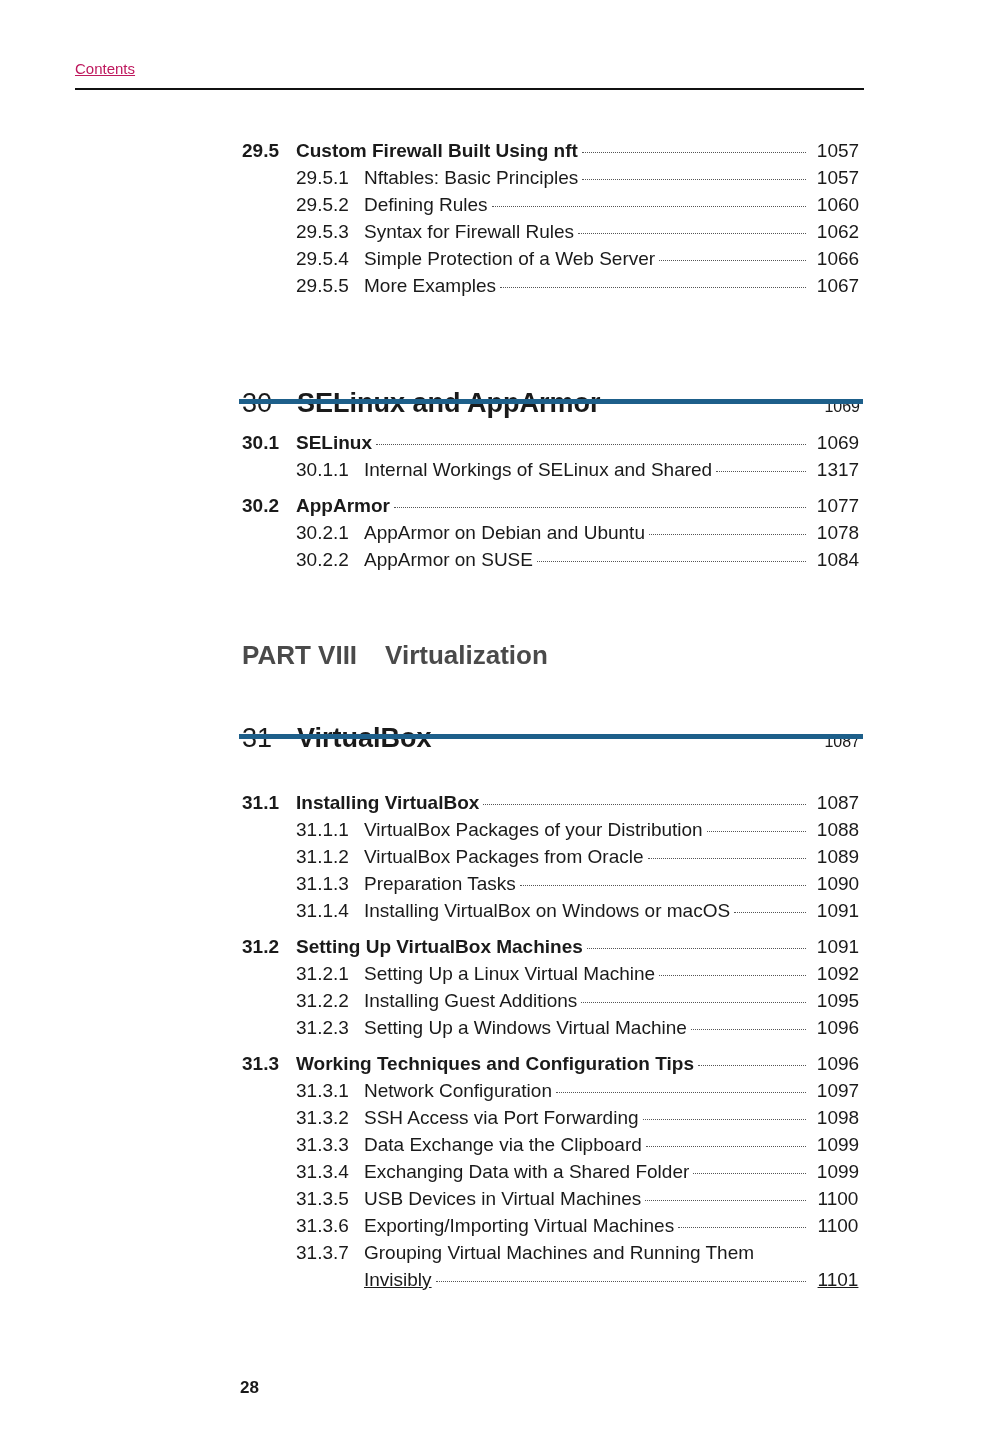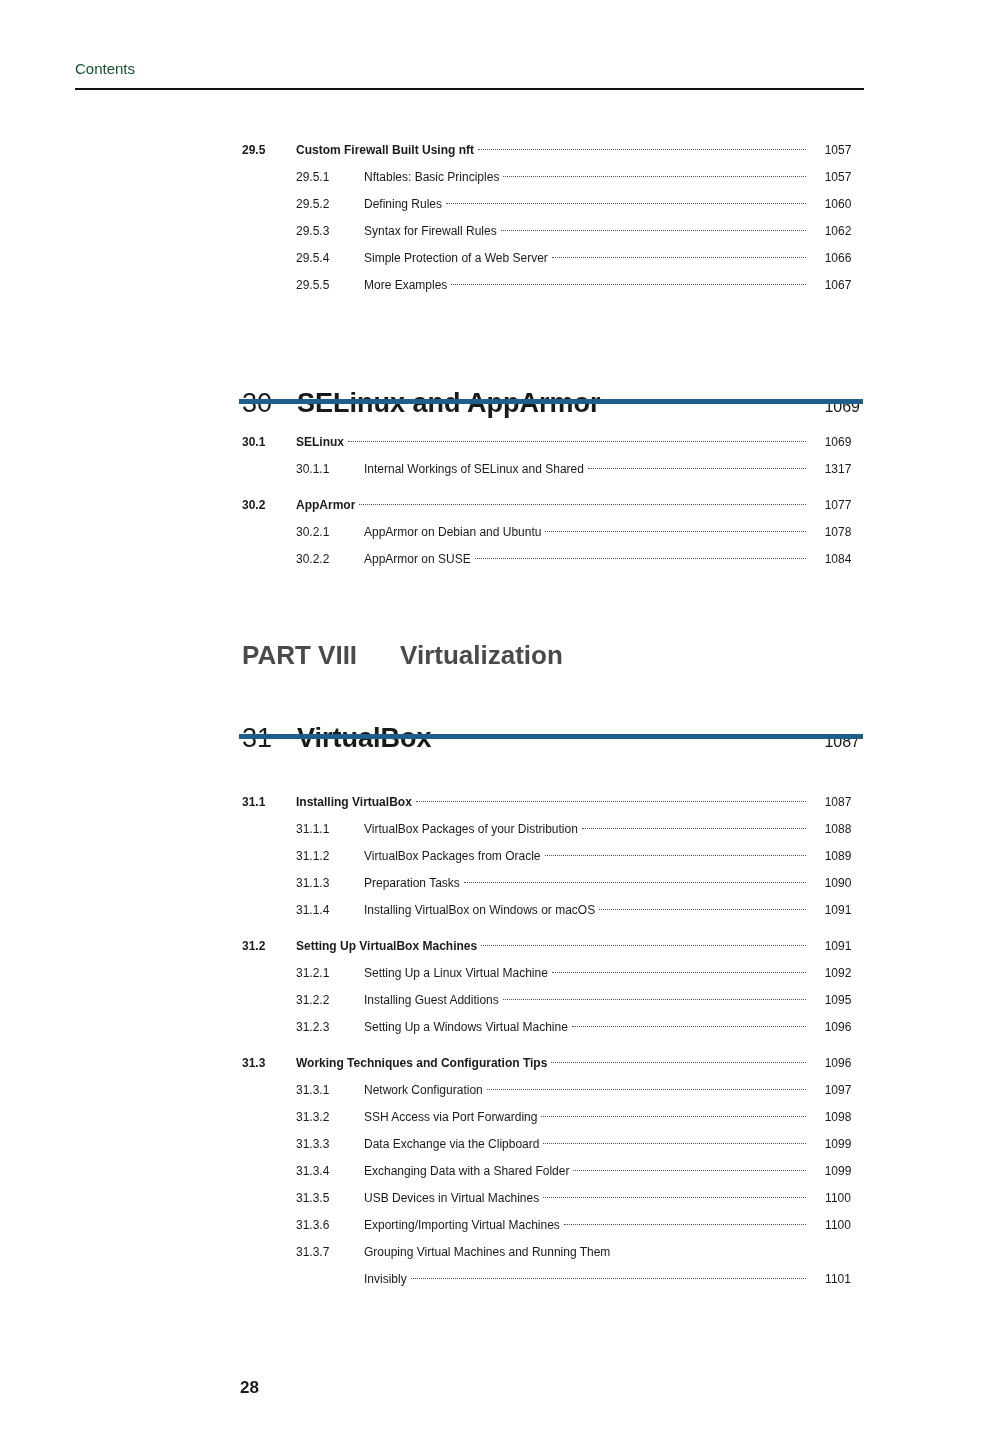--- a/index.html
+++ b/index.html
@@ -1,38 +1,38 @@
 <!DOCTYPE html>
 <html><head>
 <meta charset="utf-8">
 <style>
   html, body { margin: 0; padding: 0; background: #ffffff; }
   body { width: 1008px; height: 1440px; position: relative; font-family: "Liberation Sans", sans-serif; color: #1a1a1a; overflow: hidden; }
-  .running-head { position: absolute; left: 75px; top: 60px; font-size: 15px; color: #14532d; }
+  .running-head { position: absolute; left: 75px; top: 60px; font-size: 15px; color: #be185d; text-decoration: underline; }
   .head-rule { position: absolute; left: 75px; top: 88px; width: 789px; height: 2px; background: #111; }
   .toc { position: absolute; left: 242px; width: 618px; }
-  .row { position: relative; height: 27px; display: flex; align-items: baseline; font-size: 12px; line-height: 27px; }
+  .row { position: relative; height: 27px; display: flex; align-items: baseline; font-size: 19px; line-height: 27px; }
   .row .num { flex: 0 0 auto; }
   .row.sec .num { width: 54px; font-weight: bold; }
   .row.sub { padding-left: 54px; }
   .row.sub .num { width: 68px; }
   .row .title { flex: 0 0 auto; white-space: nowrap; }
   .row.sec .title { font-weight: bold; }
   .row .dots { flex: 1 1 auto; margin: 0 10px 0 4px; border-bottom: 1px dotted #555; height: 0; position: relative; top: -4px; }
   .row .page { flex: 0 0 auto; width: 44px; text-align: center; }
   .row.nodots .dots { border-bottom: none; }
-  .row.cont { padding-left: 122px; }
+  .row.cont { padding-left: 122px; text-decoration: underline; }
   .gap { height: 9px; }
   .chapter { position: absolute; left: 242px; width: 618px; display: flex; align-items: baseline; }
   .chapter .cnum { font-size: 27px; font-weight: normal; width: 55px; }
   .chapter .ctitle { font-size: 27px; font-weight: bold; flex: 1; margin-top: 24px; }
   .chapter .cpage { font-size: 16px; }
   .chapter-rule { position: absolute; left: 239px; width: 624px; height: 5px; background: #1d5f8a; }
   .part { position: absolute; left: 242px; font-size: 26px; font-weight: bold; color: #4a4a4a; display: flex; }
-  .part .plabel { margin-right: 43px; }
+  .part .plabel { margin-right: 28px; }
   .folio { position: absolute; left: 240px; top: 1350px; font-size: 17px; font-weight: bold; margin-top: 28px; }
 </style>
 </head>
 <body>
 
 <div class="running-head">Contents</div>
 <div class="head-rule"></div>
 
 <div class="toc" id="block1" style="top:137px;">
     <div class="row sec">

